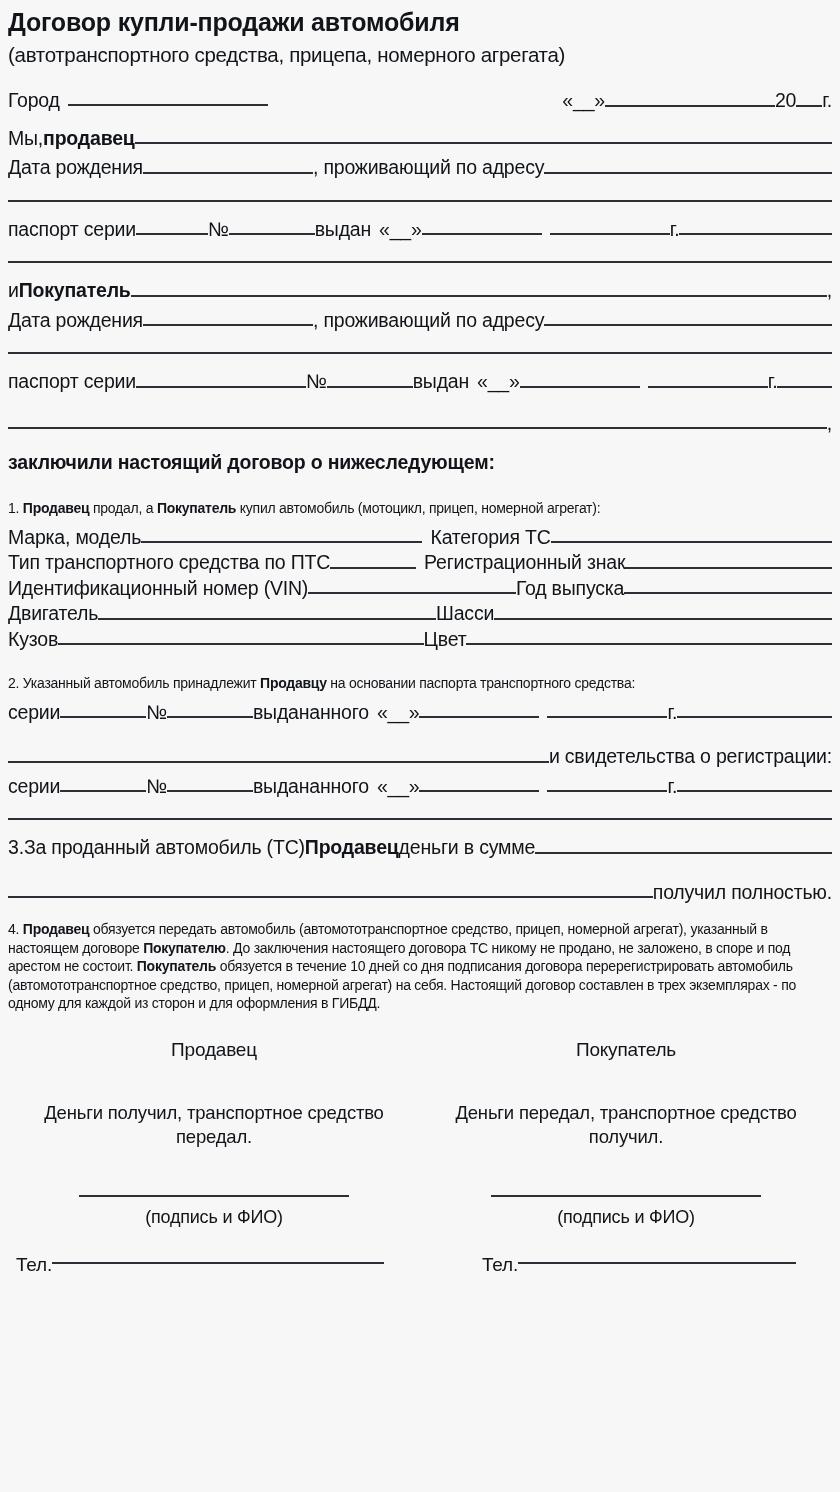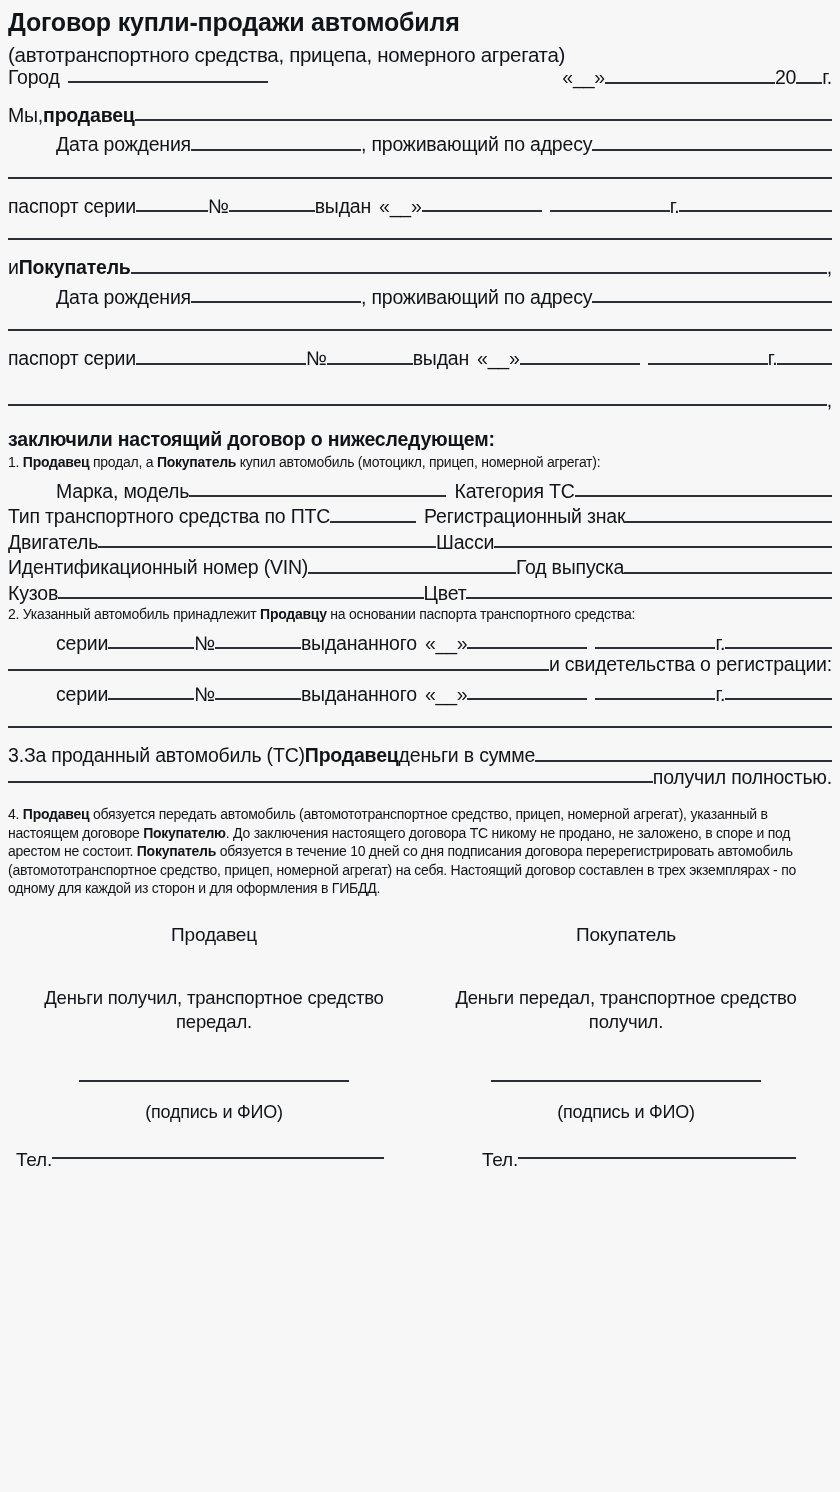--- a/index.html
+++ b/index.html
@@ -65,22 +65,22 @@
   .gap { flex: 0 0 8px; }
   .spacer { flex: 1 1 auto; }
 
   
   .rule-full {
     border-bottom: 2px solid #2b2f36;
     height: 0;
     margin: 0 0 0 0;
   }
   .mt6 { margin-top: 6px; }
-  .mt10 { margin-top: 10px; margin-left: 48px; }
-  .mt14 { margin-top: 2px; }
+  .mt10 { margin-top: 10px; }
+  .mt14 { margin-top: 25px; }
   .mt18 { margin-top: 18px; }
   .mt22 { margin-top: 22px; }
 
   .para {
     font-size: 14px;
     line-height: 1.32;
     letter-spacing: -0.25px;
     text-align: left;
   }
   .para .b { font-weight: bold; }
@@ -116,21 +116,21 @@
     letter-spacing: -0.2px;
   }
   .sign-line {
     width: 270px;
     border-bottom: 2px solid #2b2f36;
     height: 0;
     margin-top: 46px;
   }
   .sign-cap {
     font-size: 18px;
-    margin-top: 20px;
+    margin-top: 10px;
     letter-spacing: -0.2px;
   }
   .tel-wrap {
     display: flex;
     margin-top: 26px;
   }
   .tel-col {
     flex: 1 1 50%;
     display: flex;
     align-items: center;
@@ -247,30 +247,30 @@
 
   <div class="row mt6">
     <span class="txt">Тип транспортного средства по ПТС</span>
     <span class="r-md"></span>
     <span class="gap"></span>
     <span class="txt">Регистрационный знак</span>
     <span class="fill"></span>
   </div>
 
   <div class="row mt6">
+    <span class="txt">Идентификационный номер (VIN)</span>
+    <span class="fill"></span>
+    <span class="txt">Год выпуска</span>
+    <span class="fill"></span>
+  </div>
+
+  <div class="row mt6">
     <span class="txt">Двигатель</span>
     <span class="fill"></span>
     <span class="txt">Шасси</span>
-    <span class="fill"></span>
-  </div>
-
-  <div class="row mt6">
-    <span class="txt">Идентификационный номер (VIN)</span>
-    <span class="fill"></span>
-    <span class="txt">Год выпуска</span>
     <span class="fill"></span>
   </div>
 
   <div class="row mt6">
     <span class="txt">Кузов</span>
     <span class="fill"></span>
     <span class="txt">Цвет</span>
     <span class="fill"></span>
   </div>
 

